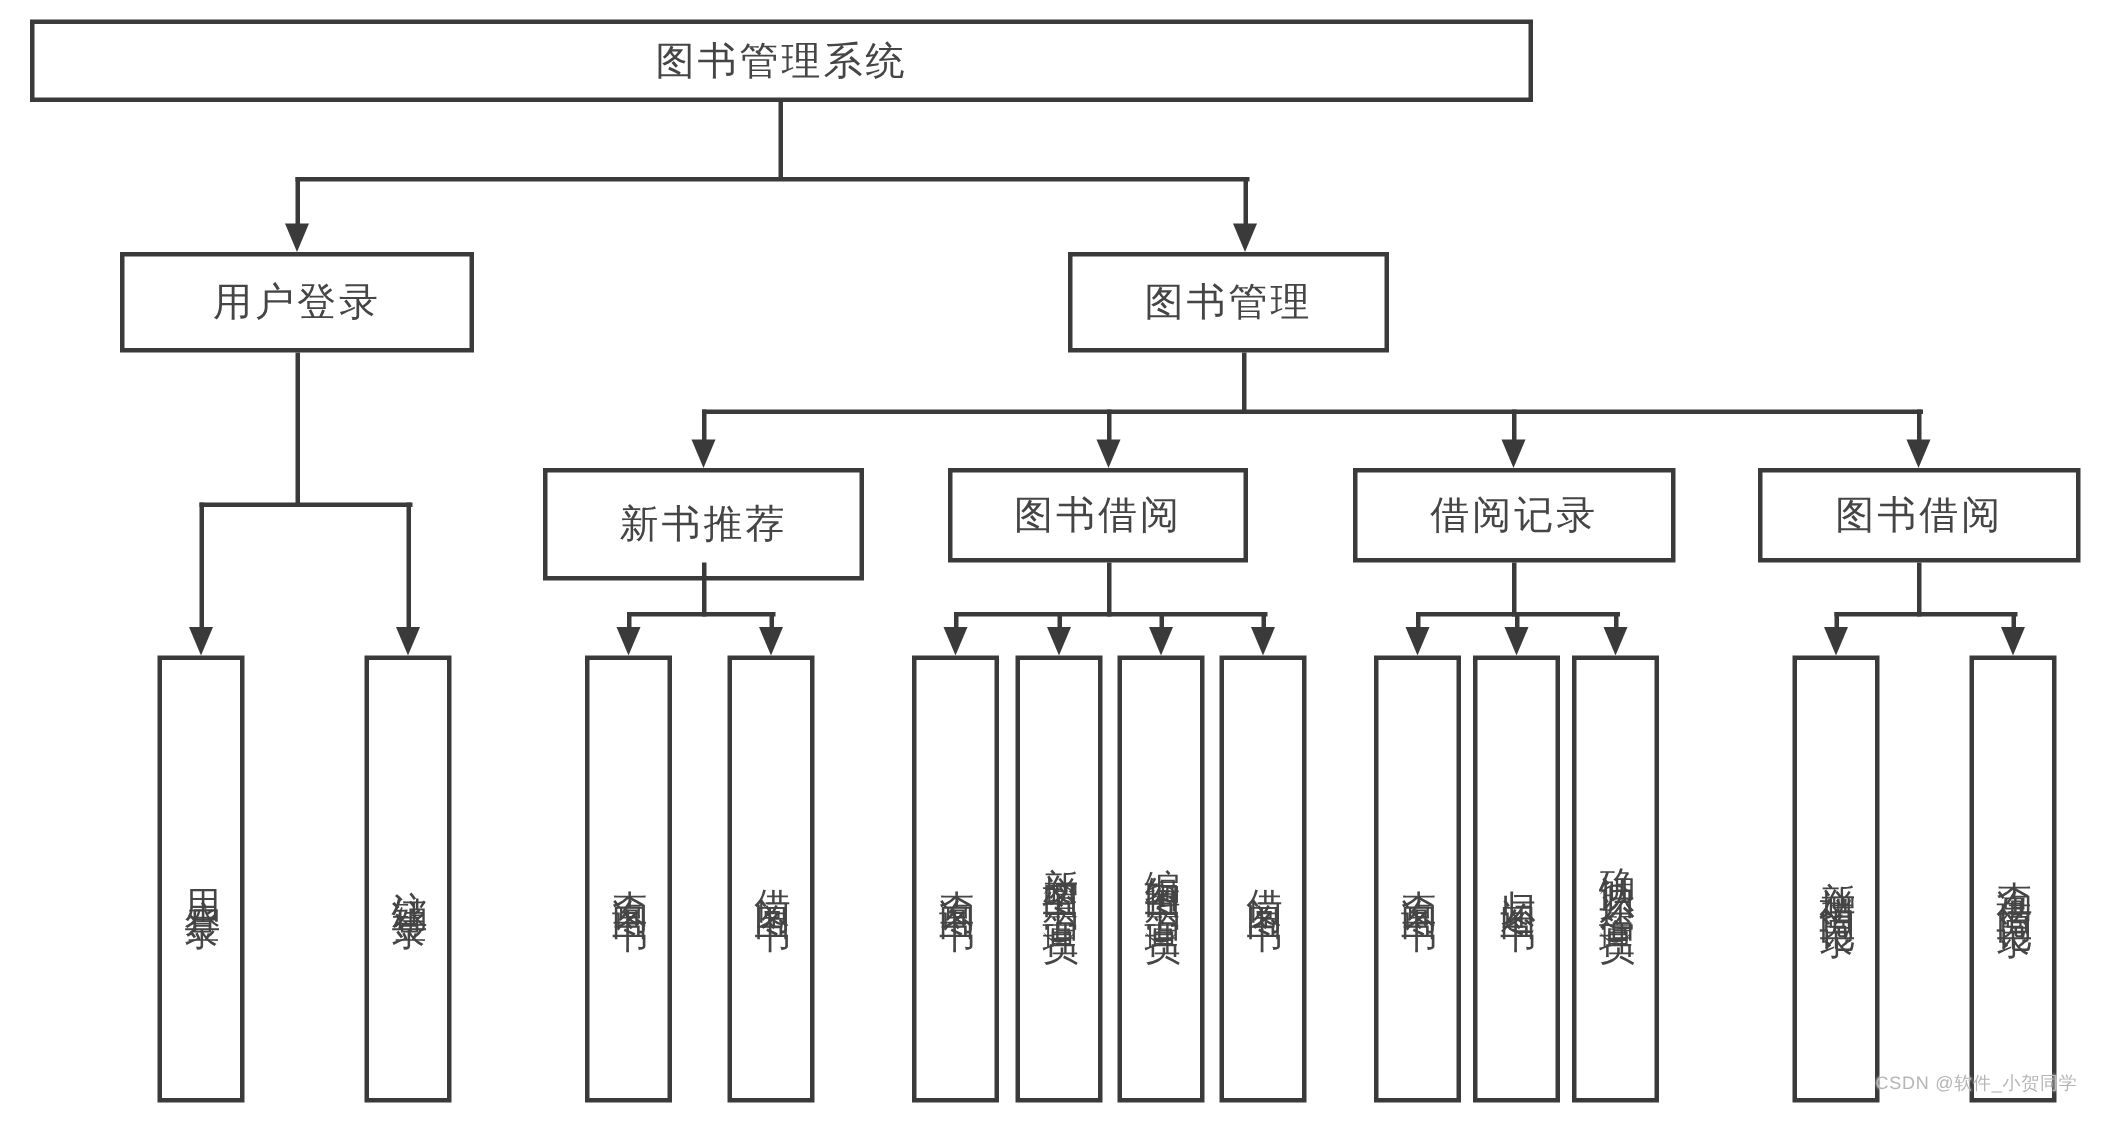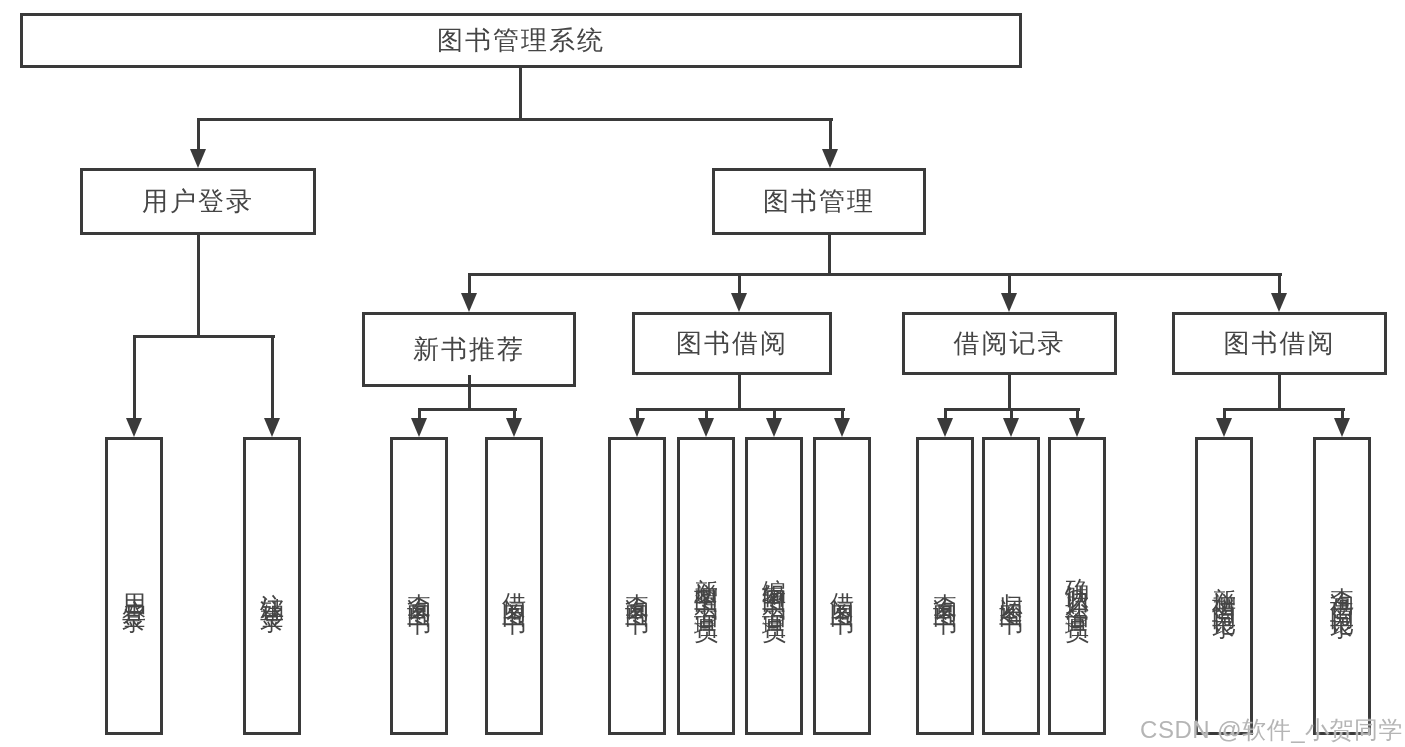--- a/index.html
+++ b/index.html
@@ -52,22 +52,22 @@
     position: absolute;
     width: 0;
     height: 0;
     border-left: 8px solid transparent;
     border-right: 8px solid transparent;
     border-top: 19px solid var(--line, #3a3a3a);
   }
   .watermark {
     position: absolute;
     top: 714px;
-    right: 2px;
-    font-size: 24px;
+    right: 20px;
+    font-size: 12px;
     letter-spacing: 0.5px;
     color: var(--watermark, #b5b5b5);
     text-shadow: 0 0 2px #ffffff;
     white-space: nowrap;
   }
 </style>
 </head>
 <body>
 
 <div class="node hnode" style="left:20px;top:13px;width:1002px;height:55px">图书管理系统</div>

